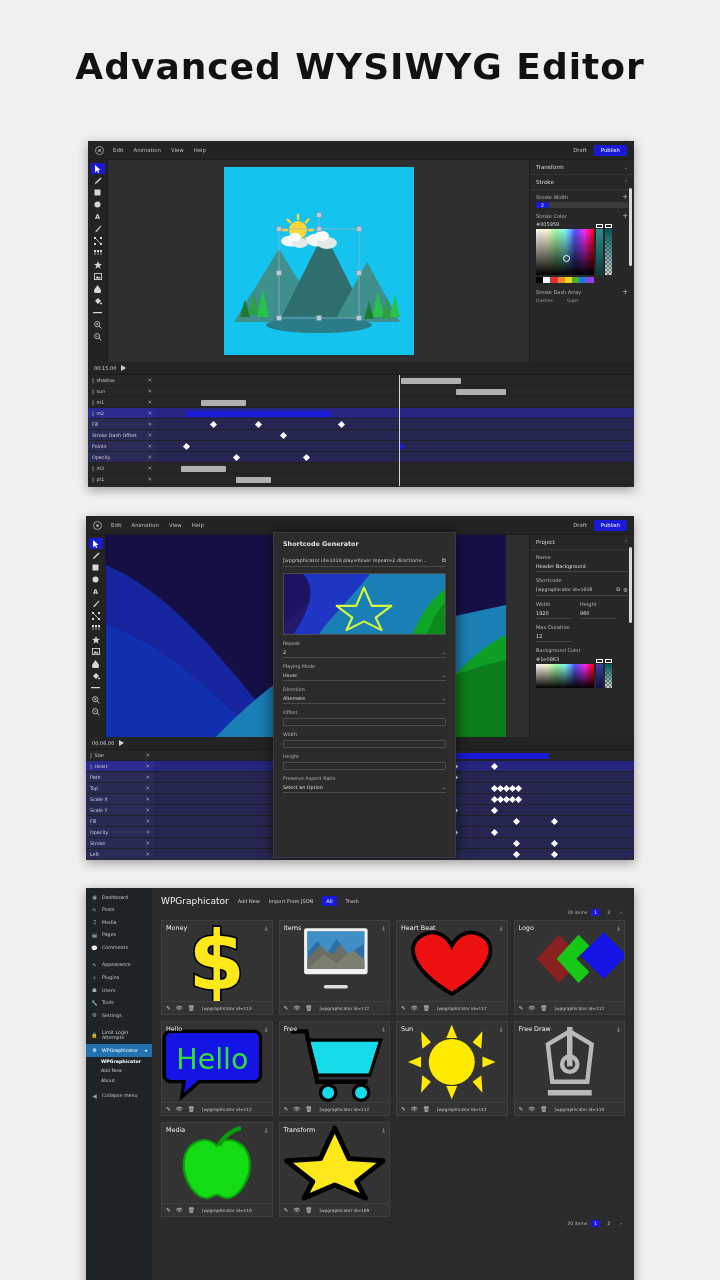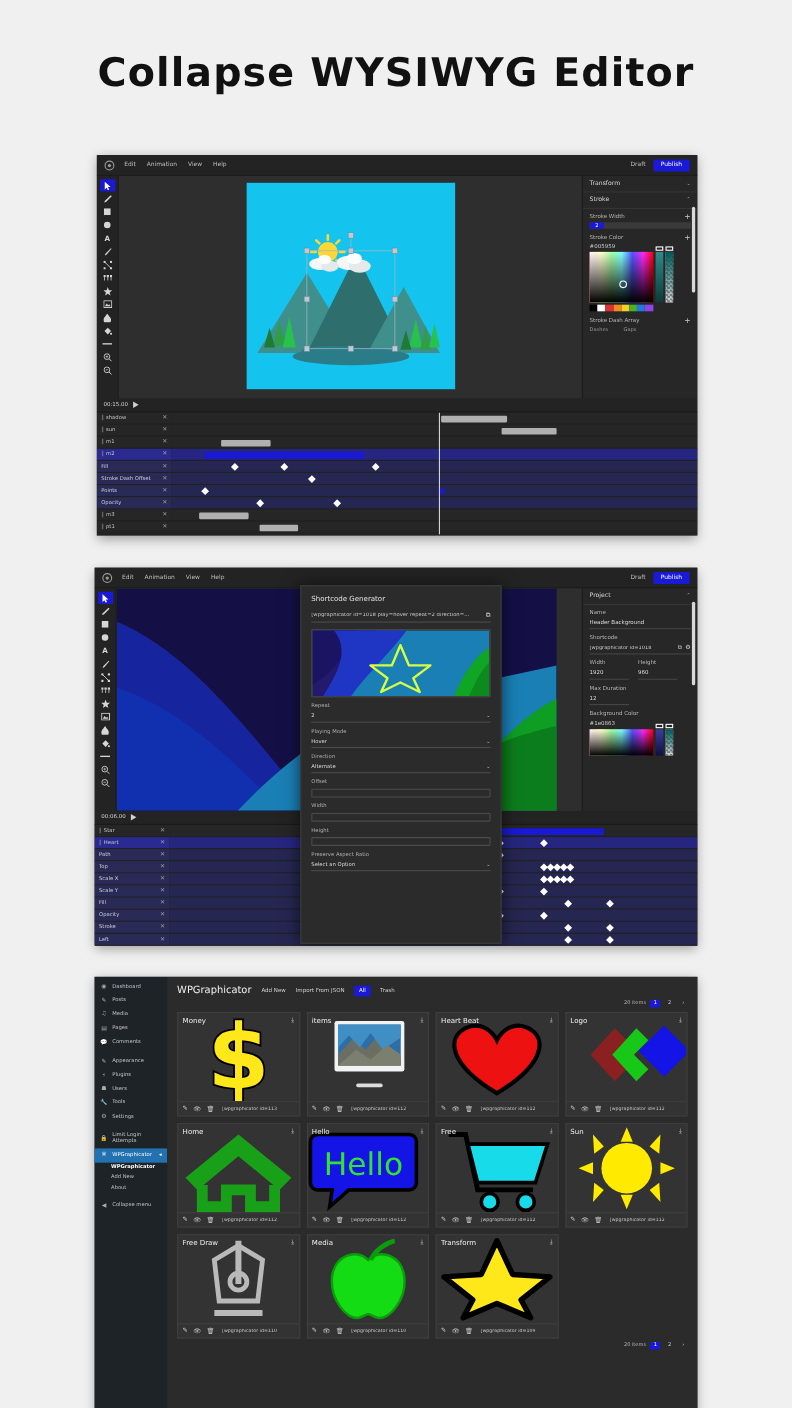--- a/index.html
+++ b/index.html
@@ -161,21 +161,21 @@
   }
   .kf.blue{background:#1919d6;}
   .playhead{position:absolute;top:0;bottom:0;width:1px;background:#d4d4d4;}
 
   
   .modal{
     position:absolute;left:187px;top:16px;width:183px;height:326px;
     background:#2b2b2b;border:1px solid #3c3c3c;
     box-shadow:0 0 14px rgba(0,0,0,0.6);padding:7px 9px;z-index:40;overflow:hidden;
   }
-  .modal h3{font-size:6.4px;font-weight:normal;color:#e2e2e2;margin-bottom:8px;}
+  .modal h3{font-size:6.4px;font-weight:bold;color:#e2e2e2;margin-bottom:8px;}
   .sc-field{
     display:flex;align-items:center;gap:4px;
     border-bottom:1px solid #4b4b4b;padding-bottom:2px;margin-bottom:6px;
   }
   .sc-field .txt{font-size:4.8px;color:#c8c8c8;white-space:nowrap;overflow:hidden;flex:1;}
   .sc-field .copy{font-size:6px;color:#cfcfcf;}
   .preview{width:100%;height:62px;border:1px solid #4a4a4a;position:relative;overflow:hidden;}
   .fld{margin-top:6px;}
   .fld label{display:block;font-size:4.8px;color:#b0b0b0;margin-bottom:3px;}
   .fld .sel{
@@ -216,21 +216,21 @@
   .card .cfoot{
     height:13px;display:flex;align-items:center;gap:5px;padding:0 4px;
     border-top:1px solid #3f3f3f;
   }
   .card .cfoot .fi{font-size:5.6px;color:#d2d2d2;}
   .card .cfoot .sc{font-size:4.3px;color:#c9c9c9;margin-left:2px;white-space:nowrap;overflow:hidden;}
 </style>
 </head>
 <body>
 
-<div class="page-title">Collapse WYSIWYG Editor</div>
+<div class="page-title">Advanced WYSIWYG Editor</div>
 
 <div class="app-window" id="panel1">
 
   <div class="menubar">
     <div class="logo"></div>
     <span class="mi">Edit</span>
     <span class="mi">Animation</span>
     <span class="mi">View</span>
     <span class="mi">Help</span>
     <span class="spacer"></span>
@@ -1007,36 +1007,20 @@
             </div>
           </div>
           <div class="card">
             <div class="ctitle">Logo</div>
             <div class="dl">⤓</div>
             <div class="art">
               <svg width="100%" height="100%" viewBox="0 0 100 72" preserveAspectRatio="xMidYMid meet">
                 <path d="M40 12 L20 34 L40 56 L50 46 L40 34 L50 22 Z" fill="#8a2020"></path>
                 <path d="M58 12 L38 34 L58 56 L68 46 L56 34 L68 22 Z" fill="#18c818"></path>
                 <rect x="66" y="16" width="30" height="30" transform="rotate(45 81 31)" fill="#1414e6"></rect>
-              </svg>
-            </div>
-            <div class="cfoot">
-              <span class="fi">✎</span>
-              <span class="fi">👁</span>
-              <span class="fi">🗑</span>
-              <span class="sc">[wpgraphicator id=112</span>
-            </div>
-          </div>
-          <div class="card">
-            <div class="ctitle">Home</div>
-            <div class="dl">⤓</div>
-            <div class="art">
-              <svg width="100%" height="100%" viewBox="0 0 100 72" preserveAspectRatio="xMidYMid meet">
-                <path d="M50 8 L94 44 L84 54 L50 26 L16 54 L6 44 Z" fill="#18a018"></path>
-                <path d="M20 50 V68 H40 V54 H60 V68 H80 V50" fill="none" stroke="#18a018" stroke-width="9"></path>
               </svg>
             </div>
             <div class="cfoot">
               <span class="fi">✎</span>
               <span class="fi">👁</span>
               <span class="fi">🗑</span>
               <span class="sc">[wpgraphicator id=112</span>
             </div>
           </div>
           <div class="card">

